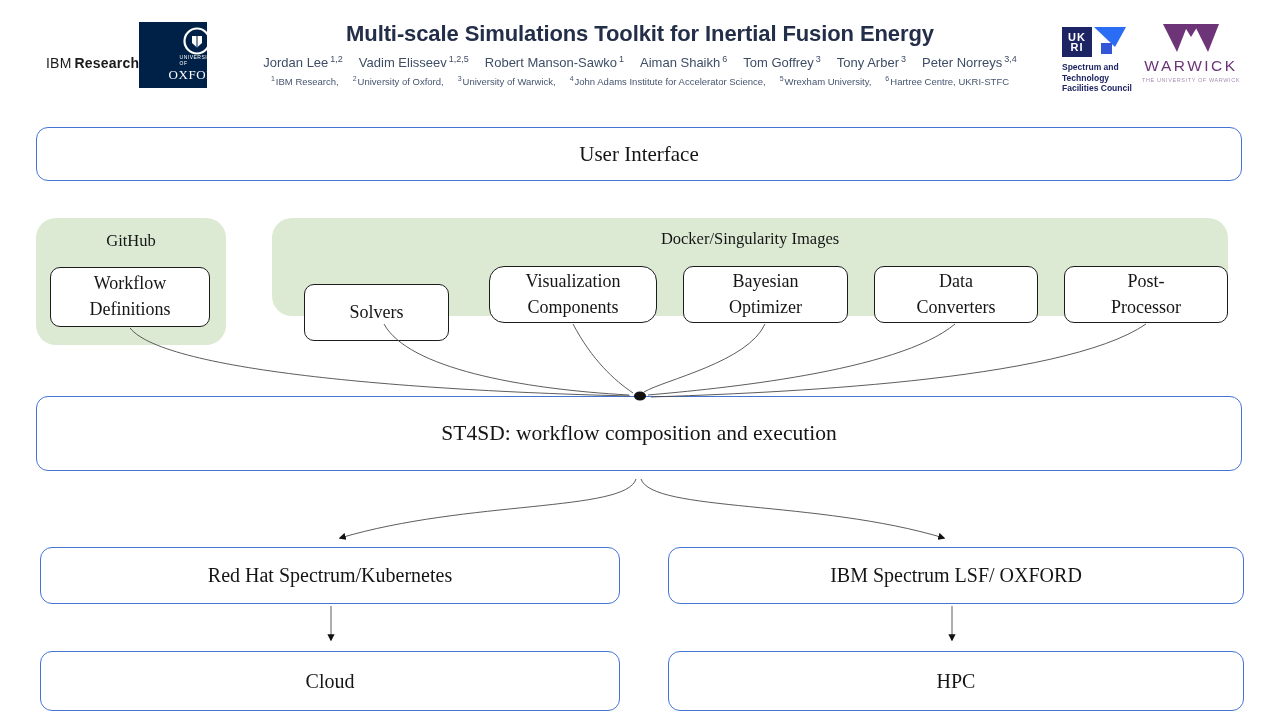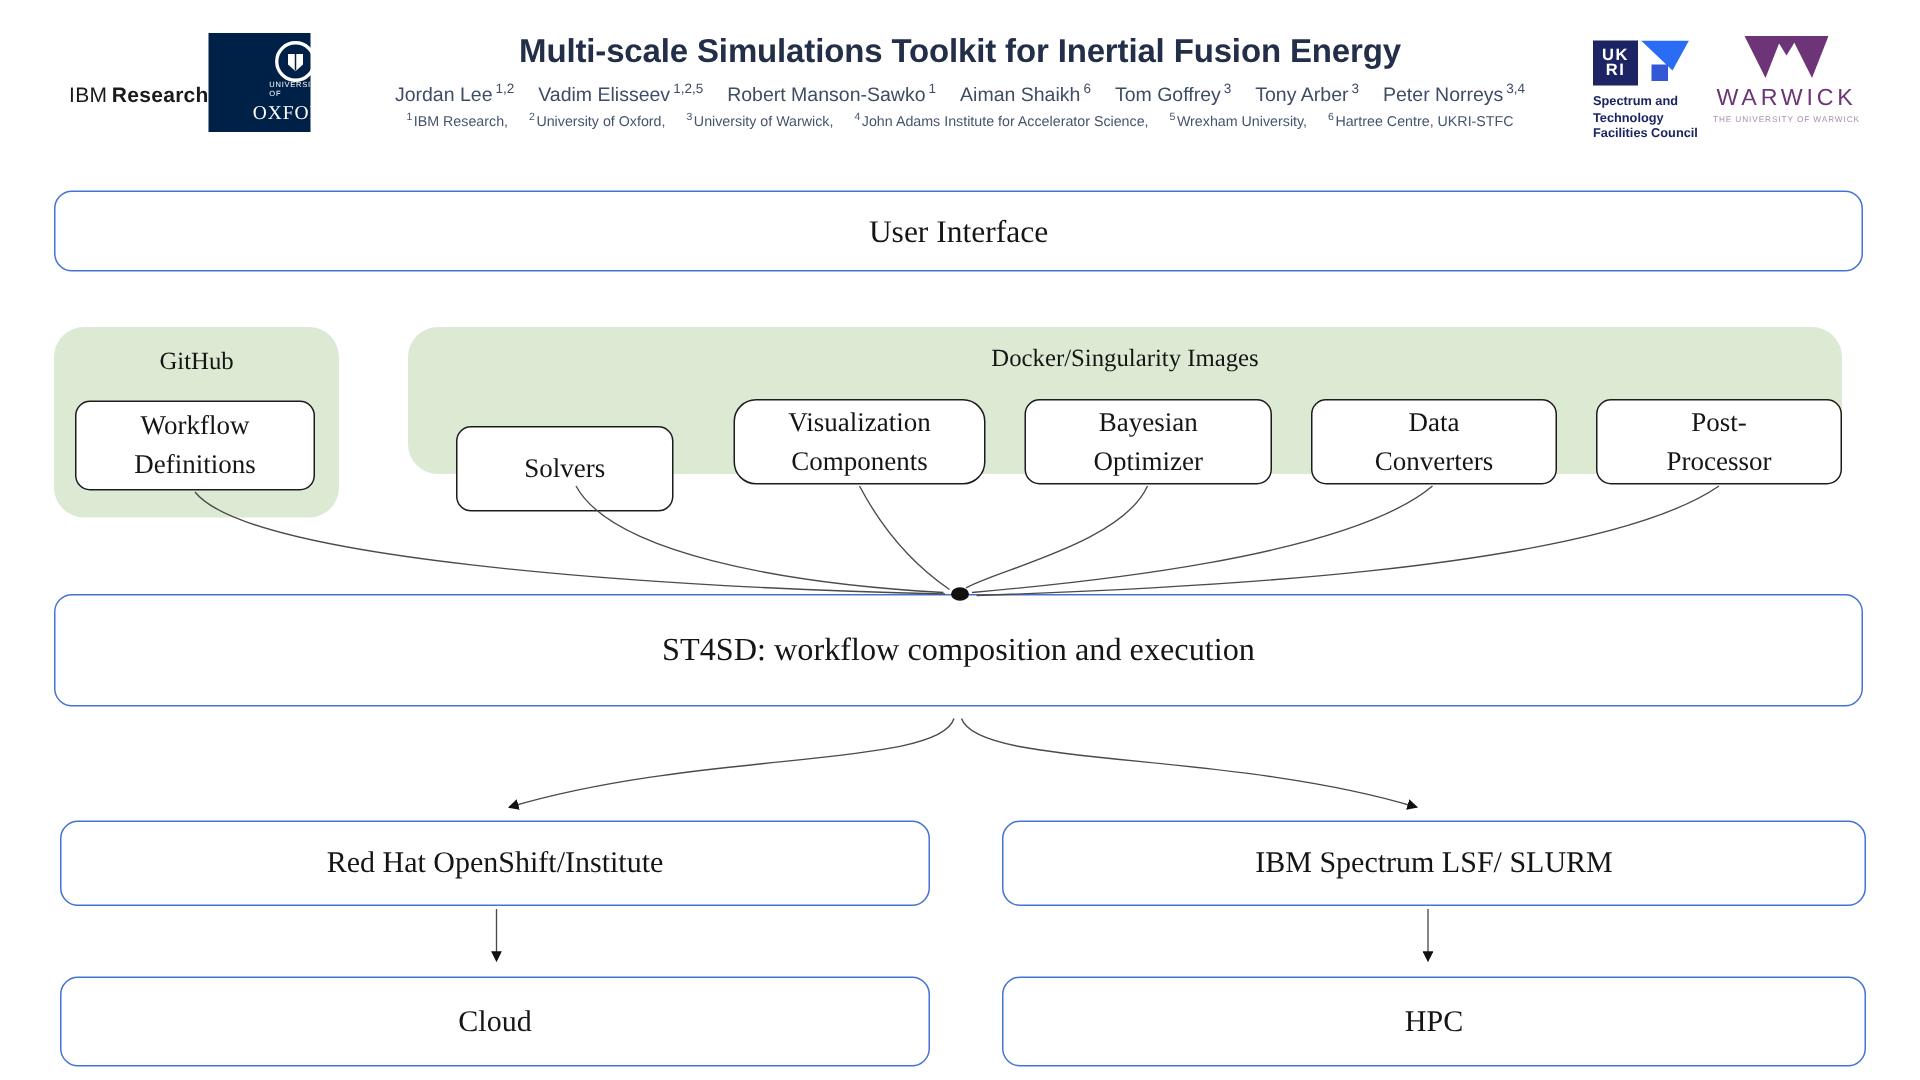--- a/index.html
+++ b/index.html
@@ -153,24 +153,24 @@
   <div class="innerbox" id="box-post">
     <div>Post-</div>
     <div>Processor</div>
   </div>
 
   <div class="bluebox" id="st4sd">
     <span>ST4SD: workflow composition and execution</span>
   </div>
 
   <div class="bluebox" id="redhat">
-    <span>Red Hat OpenShift/Institute</span>
+    <span>Red Hat Spectrum/Kubernetes</span>
   </div>
   <div class="bluebox" id="ibmlsf">
-    <span>IBM Spectrum LSF/ SLURM</span>
+    <span>IBM Spectrum LSF/ OXFORD</span>
   </div>
   <div class="bluebox" id="cloud">
     <span>Cloud</span>
   </div>
   <div class="bluebox" id="hpc">
     <span>HPC</span>
   </div>
 
   <svg class="arrows" width="1280" height="720" viewBox="0 0 1280 720">
     <defs>

